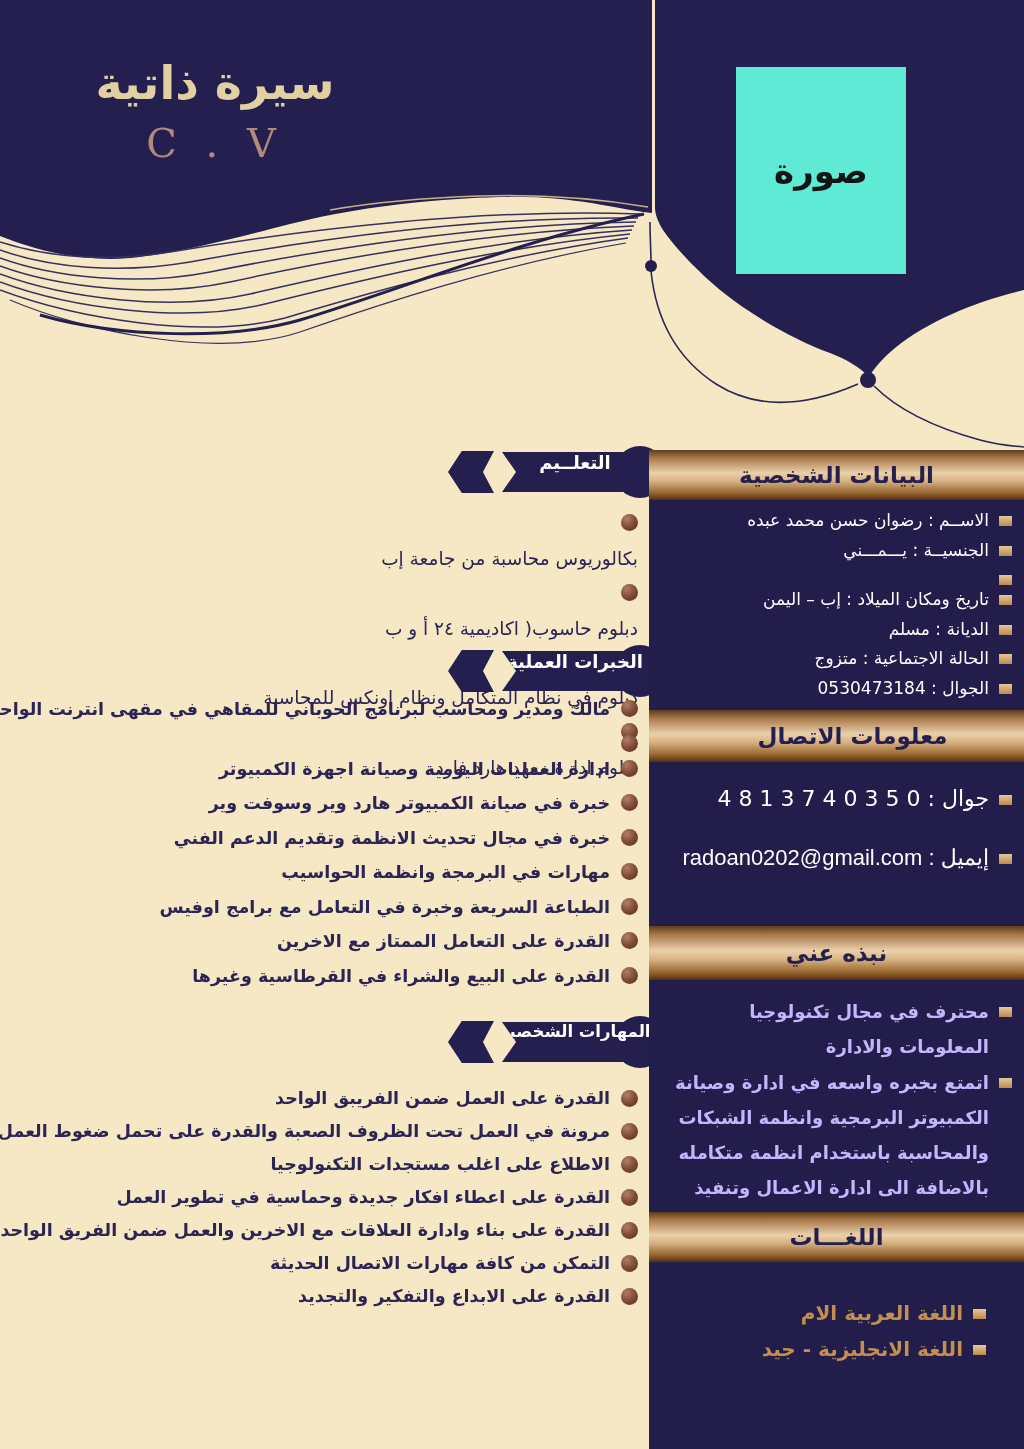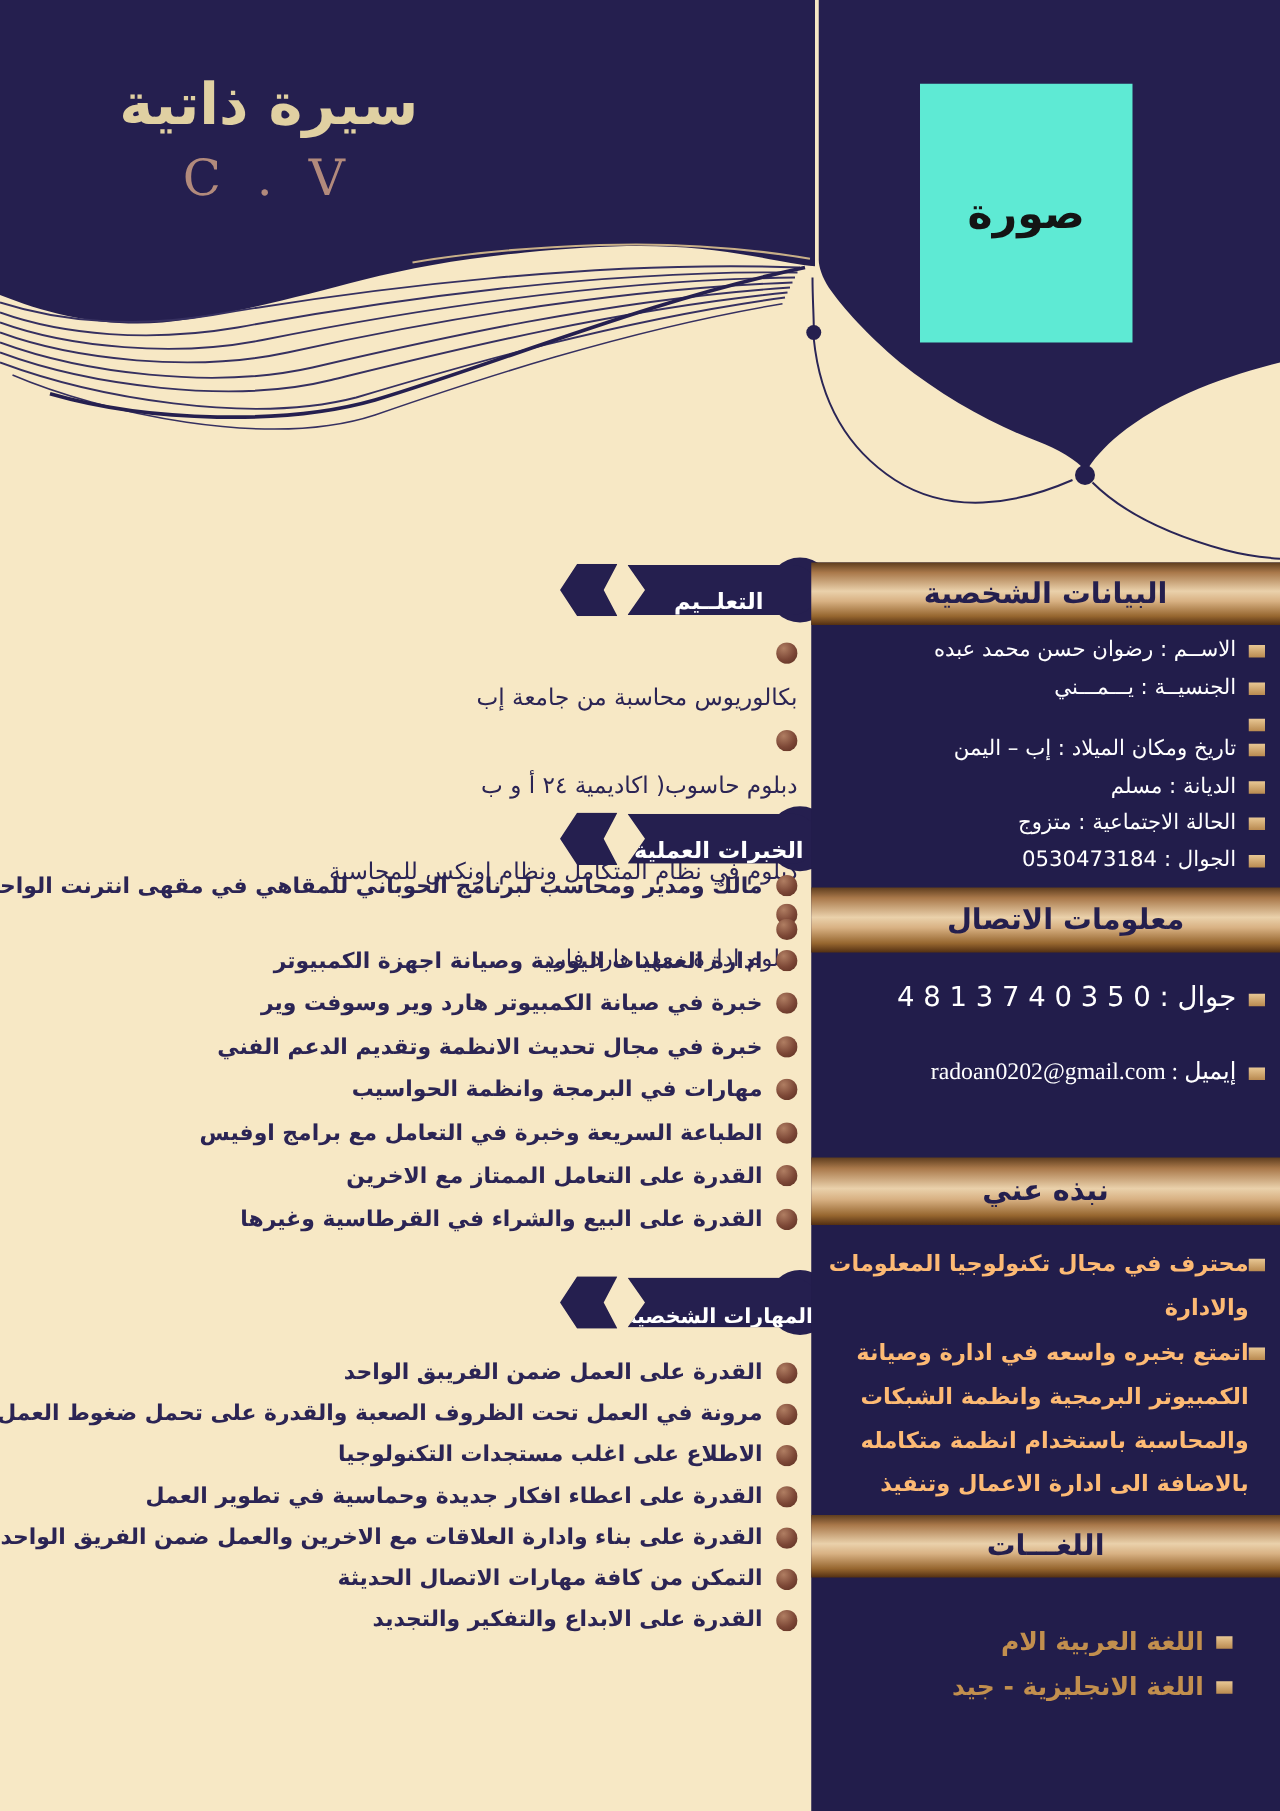--- a/index.html
+++ b/index.html
@@ -41,21 +41,21 @@
     clip-path:polygon(0 50%, 30% 0, 100% 0, 76% 50%, 100% 100%, 30% 100%);
   }
   .rb-cap{
     position:absolute;right:-4px;top:0;width:52px;height:52px;border-radius:50%;
     background:var(--navy);
   }
   .rb-bar{
     position:absolute;left:54px;right:8px;top:6px;bottom:6px;background:var(--navy);
     border-radius:0 22px 22px 0;
     clip-path:polygon(0 0, 100% 0, 100% 100%, 0 100%, 14px 50%);
-    display:flex;align-items:flex-end;justify-content:center;
+    display:flex;align-items:flex-start;justify-content:center;
   }
   .rb-bar span{color:#ffffff;font-weight:bold;font-size:18px;padding-right:6px;white-space:nowrap;}
   .rb-skills .rb-bar span{font-size:16.5px;}
 
   
   .l-list{position:absolute;right:386px;width:590px;direction:rtl;}
   .l-item{display:flex;gap:11px;align-items:flex-start;white-space:nowrap;color:var(--ink);}
   .sphere{
     flex:0 0 17px;width:17px;height:17px;border-radius:50%;margin-top:8px;
     background:radial-gradient(circle at 35% 28%, #b07e62, #7c4736 55%, #46201686);
@@ -86,26 +86,26 @@
     display:flex;gap:10px;align-items:flex-start;direction:rtl;
     color:#ffffff;font-size:17px;line-height:29.5px;white-space:nowrap;
   }
   .sq{
     flex:0 0 13px;width:13px;height:10px;margin-top:10px;
     background:linear-gradient(180deg,#e8c794,#b98a50);
   }
   .contact-row{position:absolute;left:8px;right:12px;direction:rtl;display:flex;gap:10px;align-items:flex-start;color:#fff;}
   .row-phone{top:332px;font-size:22px;line-height:34px;letter-spacing:1px;}
   .row-phone .sq{margin-top:13px;}
-  .row-email{top:392px;font-size:19px;line-height:32px;font-family:Liberation Serif, serif;}
+  .row-email{top:392px;font-size:22px;line-height:32px;font-family:Liberation Sans, sans-serif;}
   .row-email .sq{margin-top:12px;}
 
   .about-list{position:absolute;top:544px;left:8px;right:12px;direction:rtl;}
   .about-item{
-    display:flex;align-items:flex-start;color:#fdba74;
+    display:flex;gap:10px;align-items:flex-start;color:#c4b5fd;
     font-size:18px;font-weight:bold;line-height:35px;text-align:right;margin-bottom:1px;
   }
   .about-item .sq{margin-top:13px;}
 
   .lang-list{position:absolute;top:845px;left:20px;right:38px;direction:rtl;}
   .lang-item{
     display:flex;gap:10px;align-items:flex-start;color:var(--gold-text);
     font-size:20px;font-weight:bold;line-height:36px;white-space:nowrap;
   }
   .lang-item .sq{margin-top:14px;}

